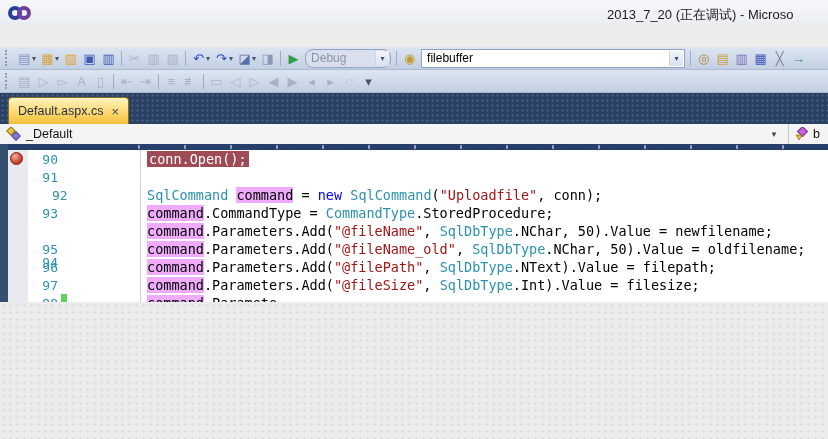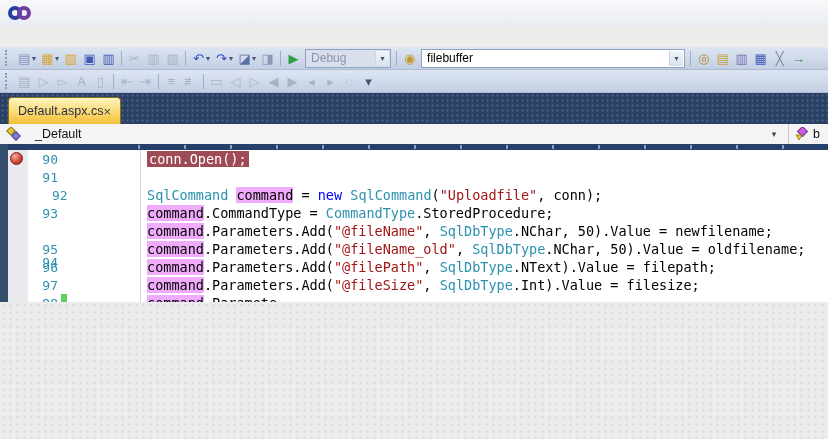--- a/index.html
+++ b/index.html
@@ -29,37 +29,37 @@
     font-size:13px;color:#47536e;border-radius:2px;}
   .tbicon.dis{color:#a9b2c2;}
   .dd{font-size:8px;color:#47536e;margin:0 2px 0 -2px;}
   .tsep{width:1px;height:15px;background:#9dadc6;margin:0 3px;}
   .combo{height:19px;background:#fff;border:1px solid #8fa3c2;display:flex;align-items:center;
     font-size:12px;padding-left:5px;position:relative;margin:0 2px;}
   .combo .cval{white-space:nowrap;overflow:hidden;}
   .combo .arrow{position:absolute;right:1px;top:1px;bottom:1px;width:14px;display:flex;
     align-items:center;justify-content:center;font-size:8px;color:#41536f;
     border-left:1px solid #c9d4e4;background:linear-gradient(#f2f5fa,#d8e1ee);}
-  #debugCombo{width:86px;background:#d9dfec;color:#8b94a6;}
+  #debugCombo{width:86px;background:#d9dfec;color:#8b94a6;border-radius:8px;}
   #searchCombo{width:264px;color:#000;}
 
   
   .tabstrip{position:absolute;left:0;top:93px;width:828px;height:31px;
     background-color:#2b4163;
     background-image:radial-gradient(#40597f 1px,rgba(0,0,0,0) 1.1px);background-size:5px 5px;}
   .tab{position:absolute;left:8px;top:4px;height:27px;padding:8px 9px;
     border-radius:4px 4px 0 0;border:1px solid #8a6d1f;border-bottom:none;
     background:linear-gradient(#fef3c2,#fcd96f 55%,#f3bf3a);
-    display:flex;align-items:center;font-size:12.5px;color:#22304c;}
+    display:flex;align-items:center;gap:8px;font-size:12.5px;color:#22304c;}
   .tabclose{font-size:13px;color:#3c465c;cursor:default;}
 
   
   .navbar{position:absolute;left:0;top:124px;width:828px;height:20px;background:#f4f4f4;}
   .classcombo{position:absolute;left:5px;top:0;height:20px;display:flex;align-items:center;
-    gap:14px;font-size:12.5px;color:#111;}
+    gap:5px;font-size:12.5px;color:#111;}
   .navddarrow{position:absolute;left:766px;top:0;width:16px;height:20px;display:flex;
     align-items:center;justify-content:center;font-size:9px;color:#444;}
   .navsep{position:absolute;left:788px;top:0;width:1px;height:20px;background:#c6c6c6;}
   .methodcombo{position:absolute;left:794px;top:0;height:20px;display:flex;align-items:center;
     gap:4px;font-size:12.5px;color:#111;white-space:nowrap;}
 
   
   .scrollband{position:absolute;left:8px;top:144px;width:820px;height:6px;background:#26406b;}
   .bandticks{position:absolute;left:130px;right:0;top:1px;height:4px;
     background:repeating-linear-gradient(90deg,rgba(230,235,245,.55) 0 2px,rgba(0,0,0,0) 2px 46px);}
@@ -92,20 +92,21 @@
 </head>
 <body>
 
 <div id="win">
 
   <div class="titlebar">
     <svg class="vslogo" width="26" height="16" viewBox="0 0 26 16">
       <circle cx="8" cy="8" r="5" fill="none" stroke="#2a3f9b" stroke-width="4"></circle>
       <circle cx="17" cy="8" r="5" fill="none" stroke="#6e3f9e" stroke-width="4"></circle>
     </svg>
+    <span class="title">2013_7_20 (正在调试) - Microso</span>
   </div>
 
 
   <div class="tbrow" id="tb1">
     <span class="grip"></span>
   <span class="tbicon" style="color: rgb(132, 147, 189);">▤</span>
       <span class="dd">▾</span>
       <span class="tbicon" style="color: rgb(217, 164, 58);">▦</span>
       <span class="dd">▾</span>
       <span class="tbicon" style="color: rgb(223, 164, 51);">▨</span>

